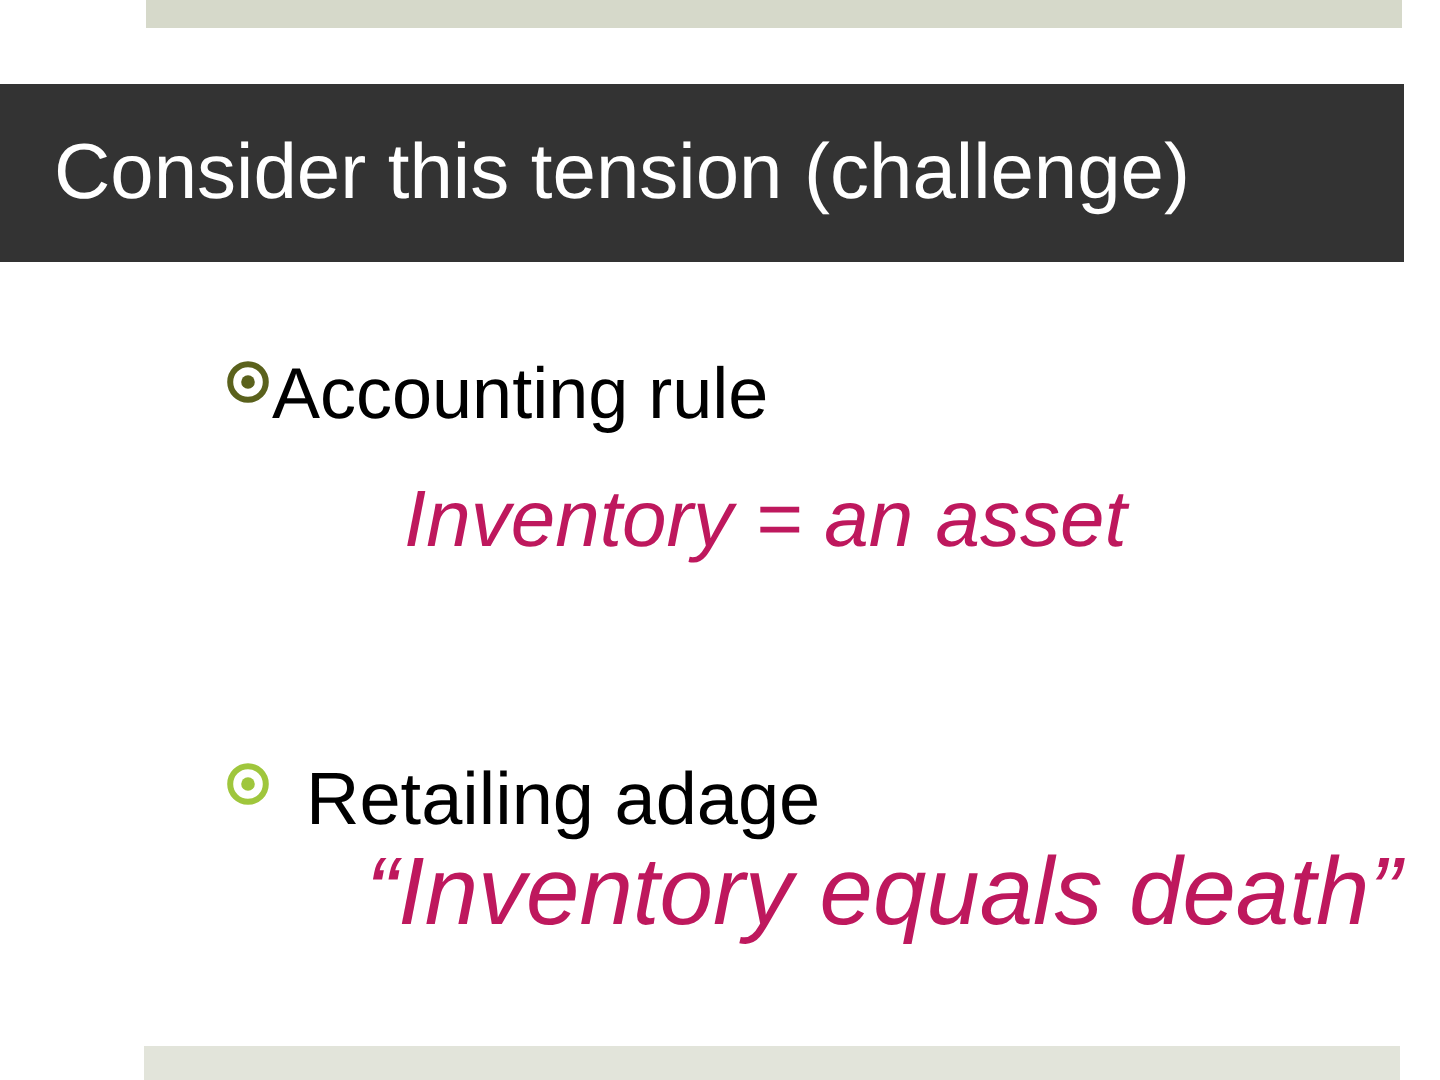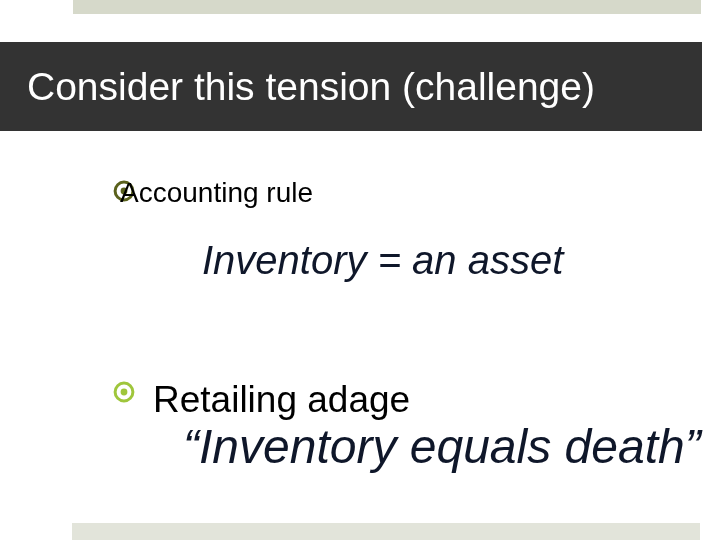--- a/index.html
+++ b/index.html
@@ -48,26 +48,26 @@
   .bullet-icon svg { display: block; width: 22px; height: 22px; }
   .bullet-olive { left: 113px; top: 180px; color: #5a611c; }
   .bullet-green { left: 113px; top: 381px; color: #9fc63c; }
   .body-text {
     position: absolute;
     margin: 0;
     color: #000000;
     line-height: 1;
     white-space: nowrap;
   }
-  .bullet-label-1 { left: 120px; top: 179px; font-size: 28px; }
+  .bullet-label-1 { left: 136px; top: 179px; font-size: 36px; }
   .bullet-label-2 { left: 153px; top: 381px; font-size: 37px; }
   .emphasis-text {
     position: absolute;
     margin: 0;
-    color: #0f172a;
+    color: #be185d;
     font-style: italic;
     line-height: 1;
     white-space: nowrap;
   }
   .emphasis-1 { left: 202px; top: 240px; font-size: 40px; }
   .emphasis-2 { left: 155px; top: 423px; font-size: 48px; margin-left: 28px; }
 </style>
 </head>
 <body>
 

